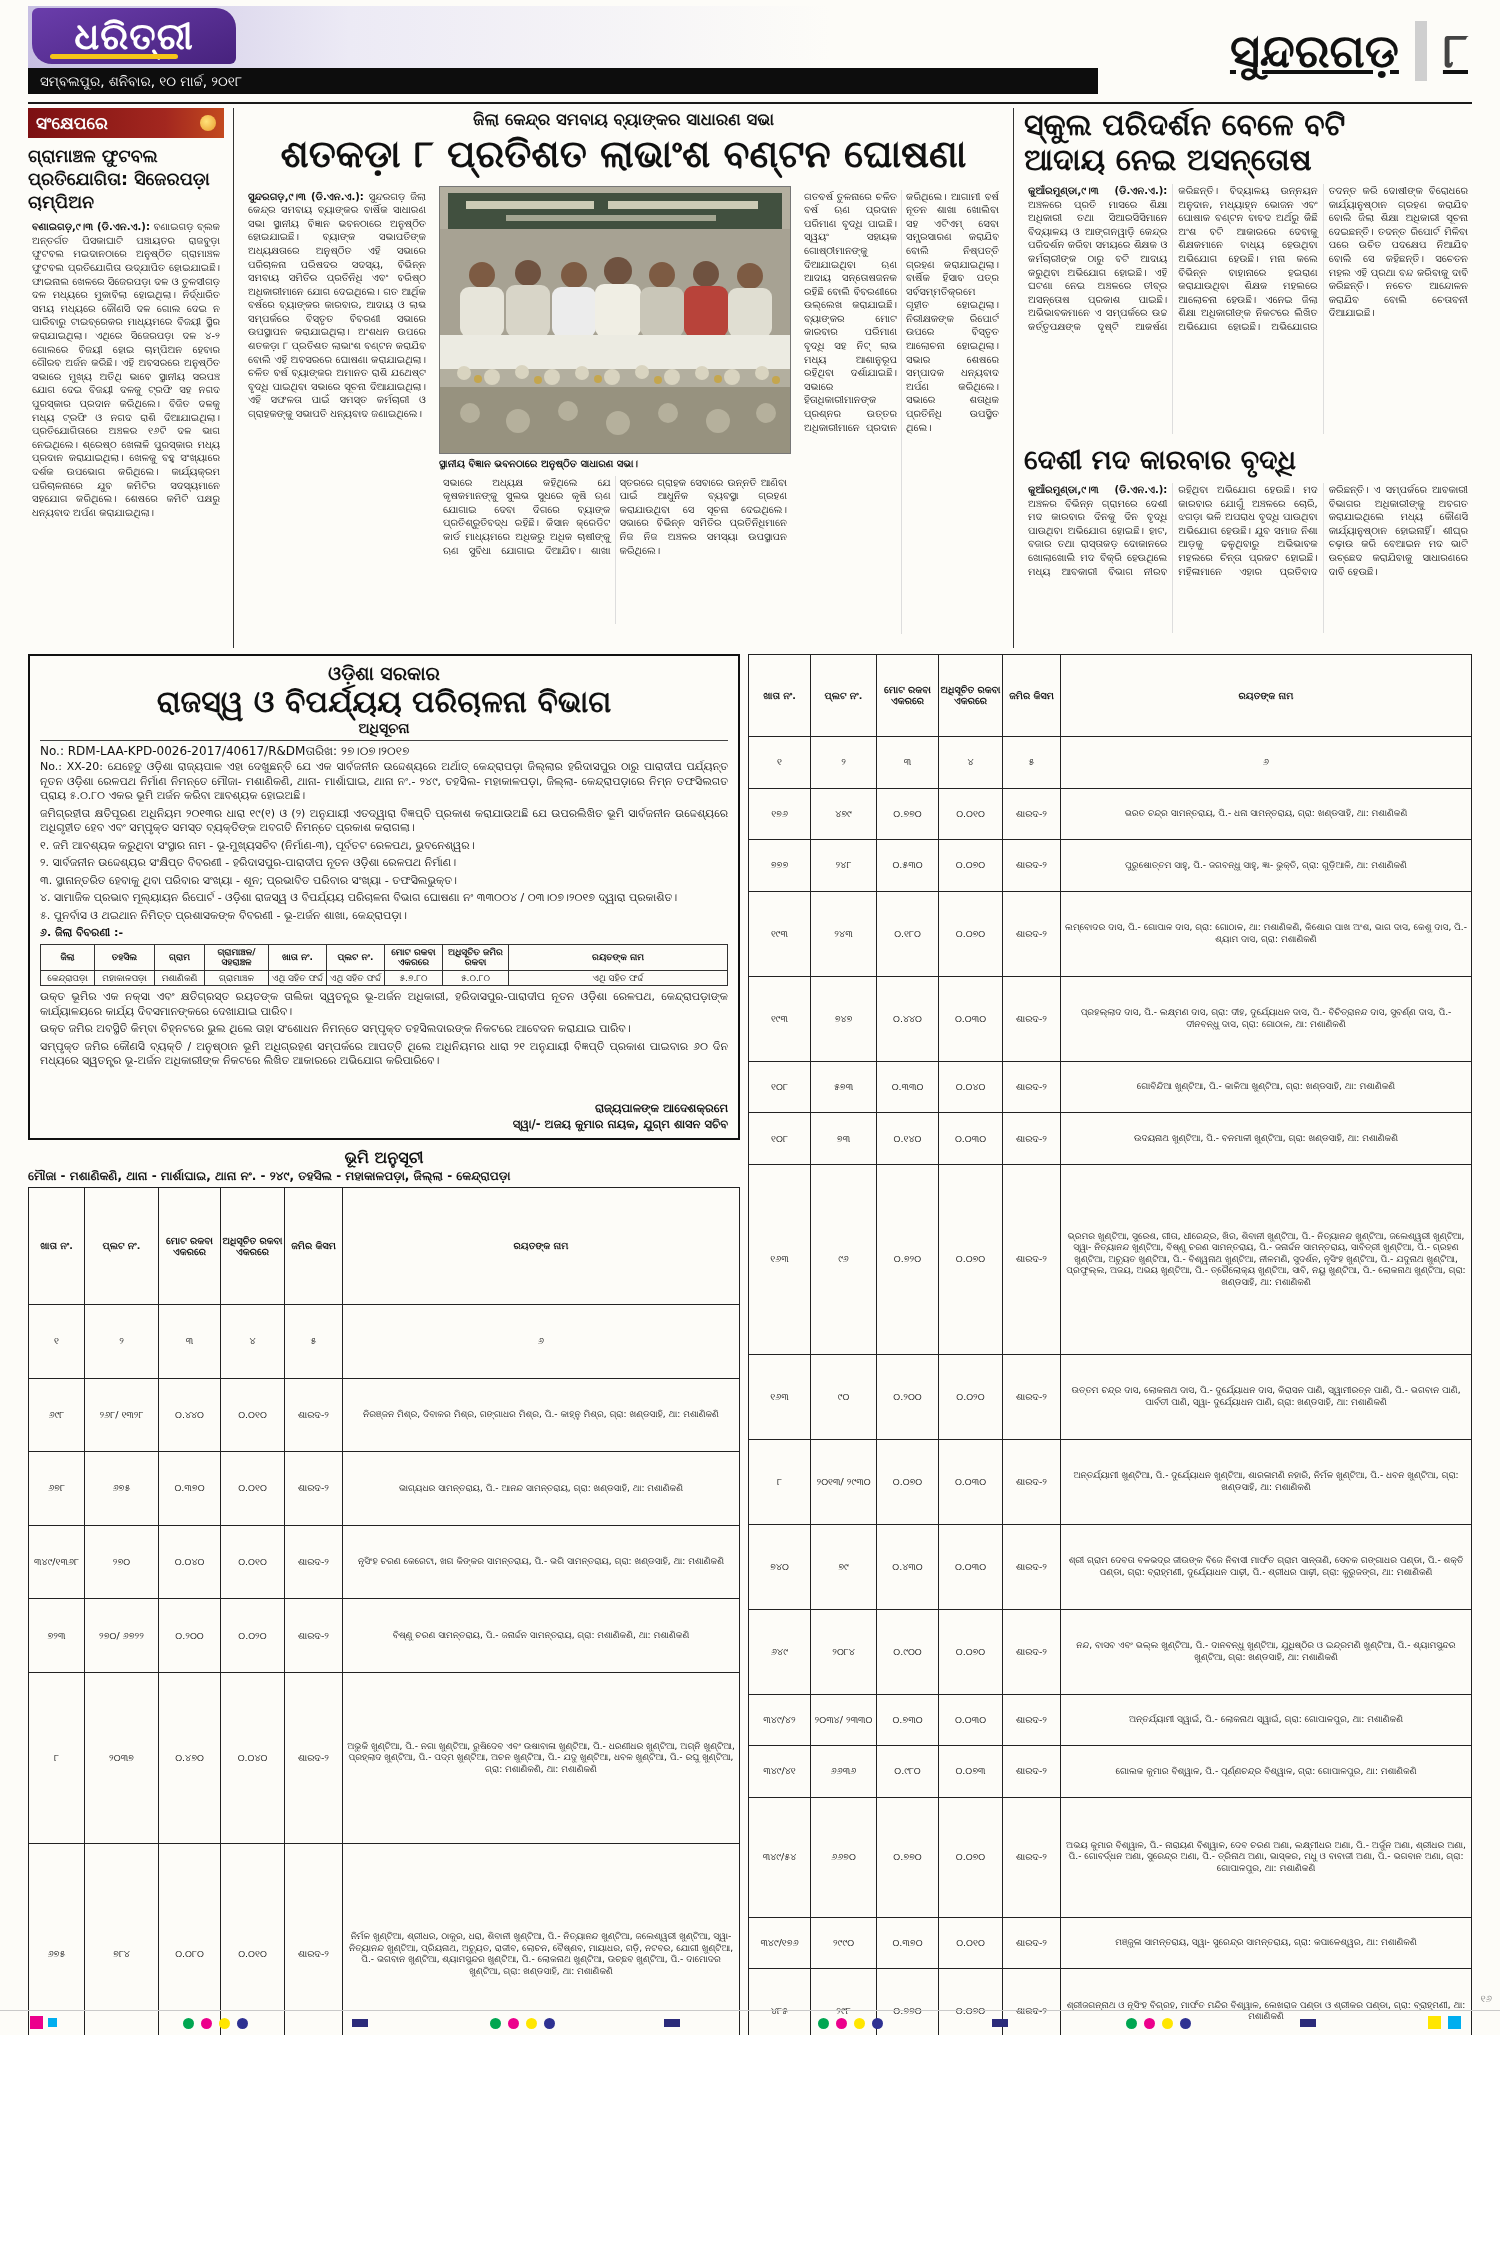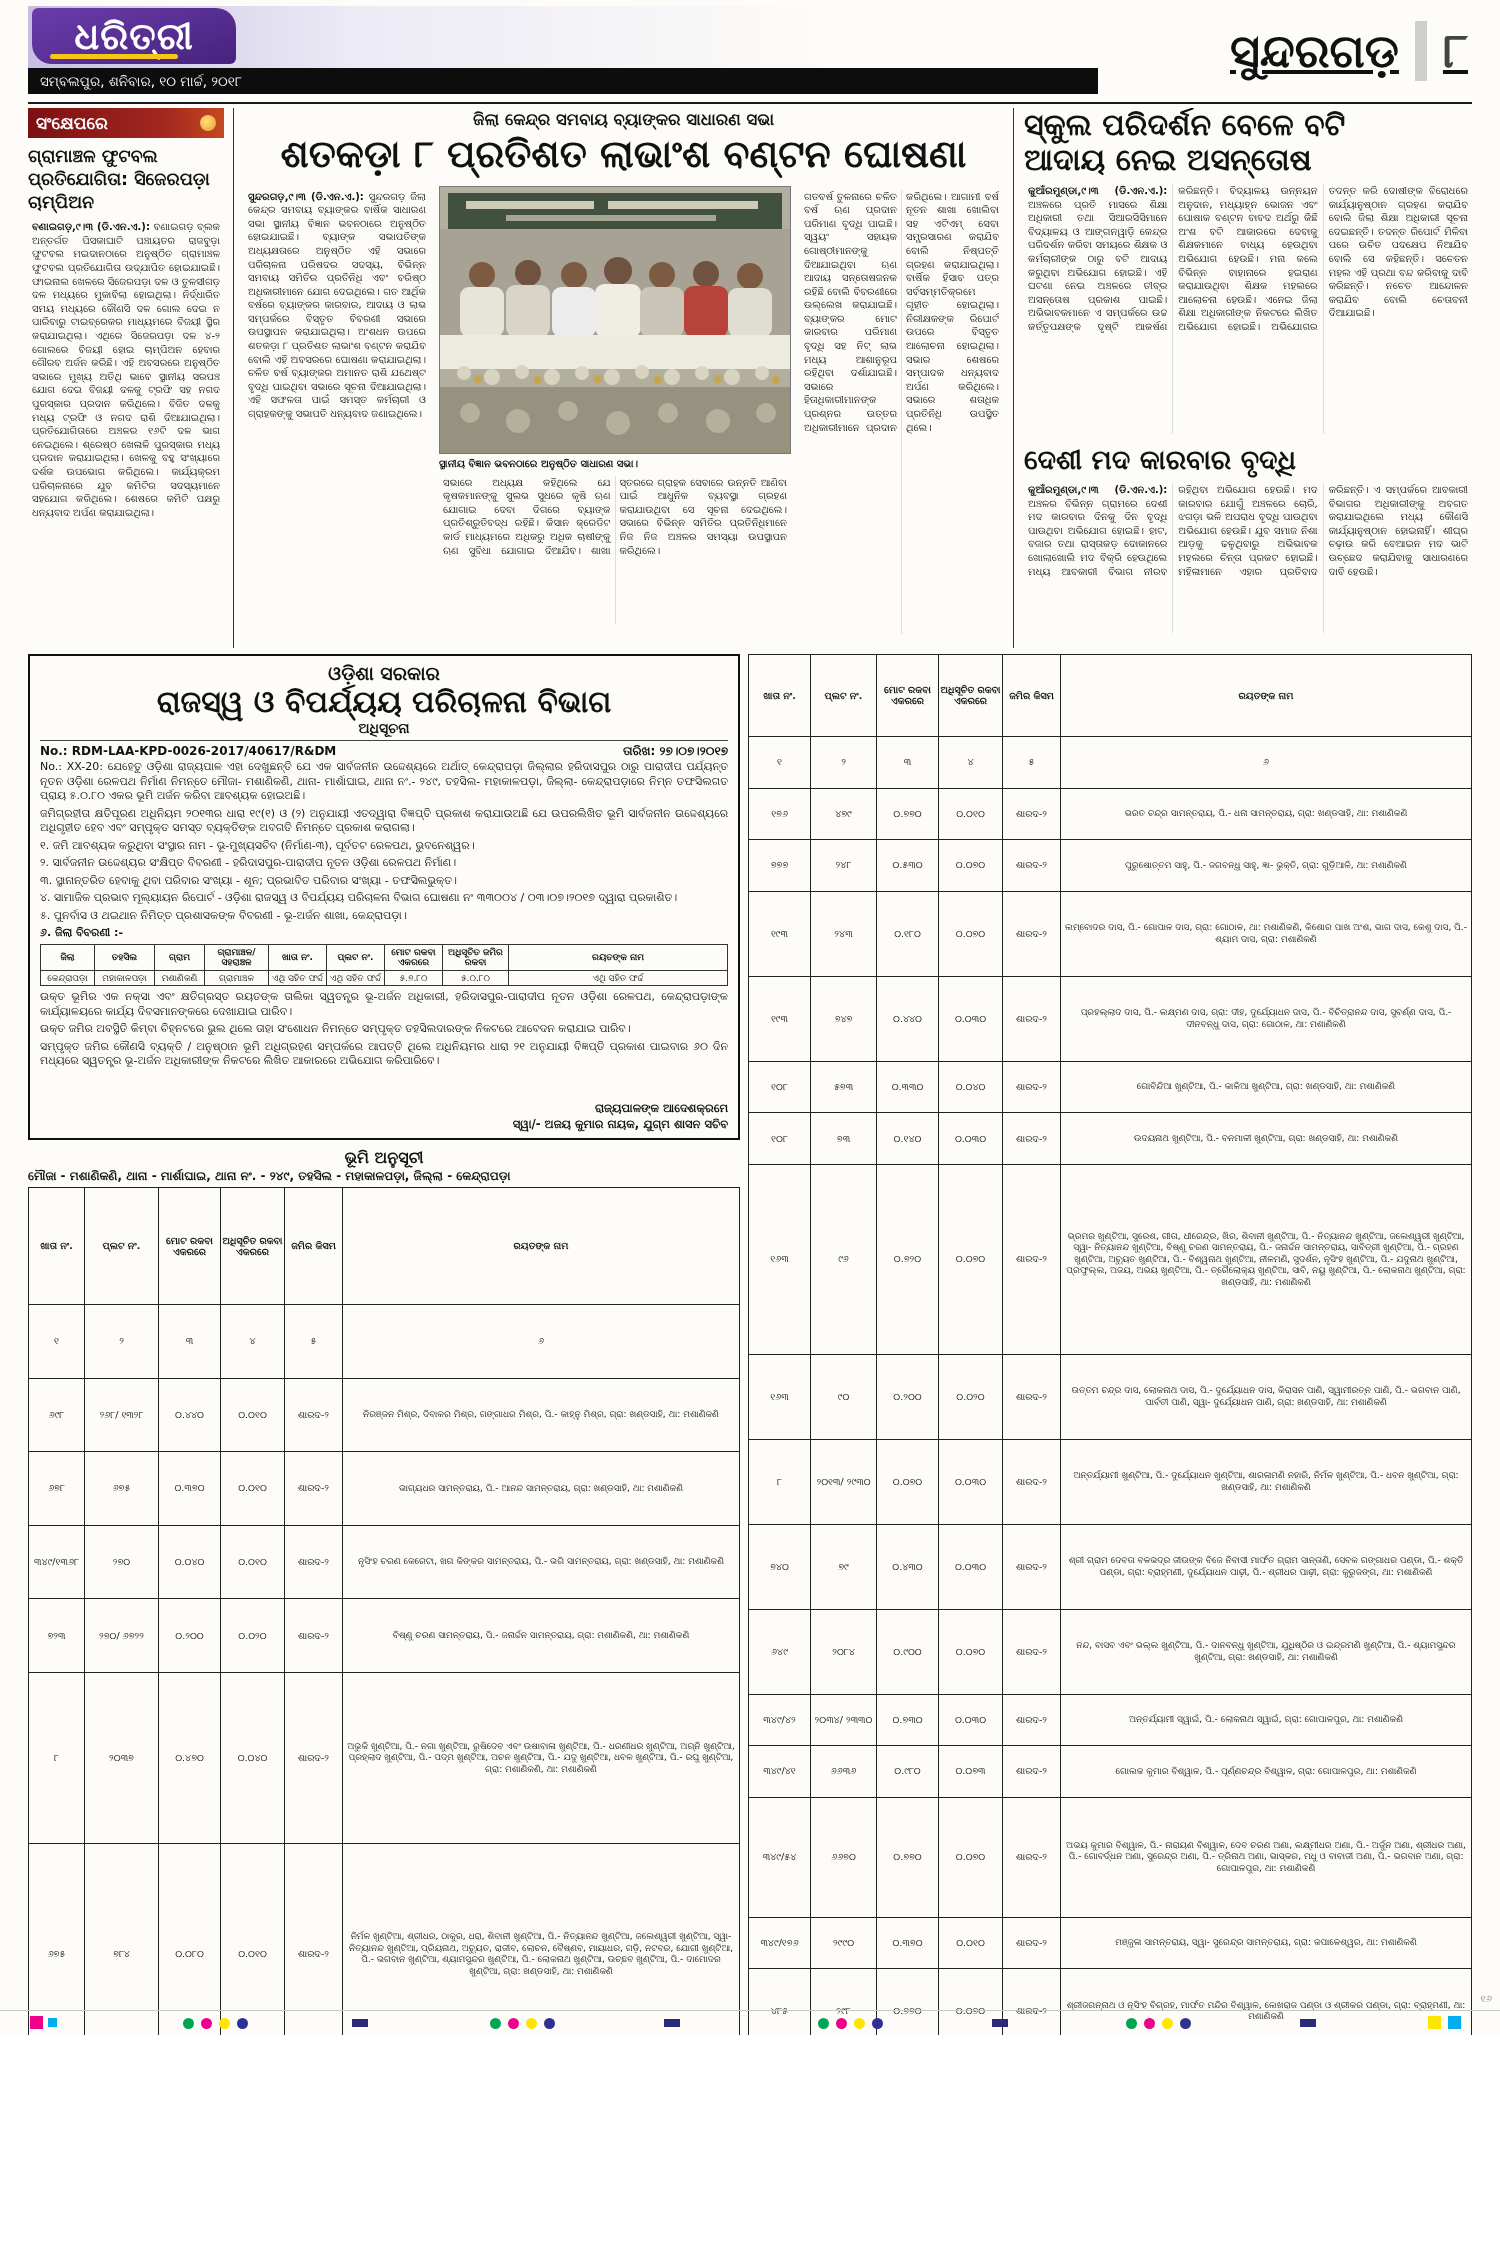--- a/index.html
+++ b/index.html
@@ -54,21 +54,21 @@
   .story3-headline{font-size:27px;font-weight:bold;margin:10px 0 0;}
   .story3-body{height:150px;}
 
   
   .notice-wrap{position:absolute;left:28px;top:654px;width:712px;}
   .notice-box{border:2px solid #111;height:486px;box-sizing:border-box;padding:6px 10px;
     display:flex;flex-direction:column;}
   .n-govt{text-align:center;font-size:19px;font-weight:bold;margin:0;}
   .n-dept{text-align:center;font-size:30px;font-weight:bold;margin:0;line-height:1.1;}
   .n-title{text-align:center;font-size:14px;font-weight:bold;margin:2px 0 3px;}
-  .n-ref{display:flex;justify-content:space-between;font-size:12px;font-weight:bold;
+  .n-ref{display:flex;font-size:12px;font-weight:normal;
     padding:3px 0 2px;border-top:1px solid #444;}
   .n-flow{flex:1;overflow:hidden;font-size:11px;line-height:14.5px;text-align:justify;}
   .n-flow p{margin:0 0 3px;}
   .n-table{width:100%;border-collapse:collapse;table-layout:fixed;font-size:9px;line-height:10.5px;margin:2px 0 4px;}
   .n-table th,.n-table td{border:1px solid #333;padding:2px 2px;text-align:center;}
   .n-table th{font-weight:bold;}
   .n-sign{text-align:right;font-size:11.5px;font-weight:bold;line-height:1.4;}
 
   .bhumi-title{text-align:center;font-size:16px;font-weight:bold;margin:8px 0 2px;}
   .bhumi-sub{font-size:12px;font-weight:bold;margin:0 0 4px;}

